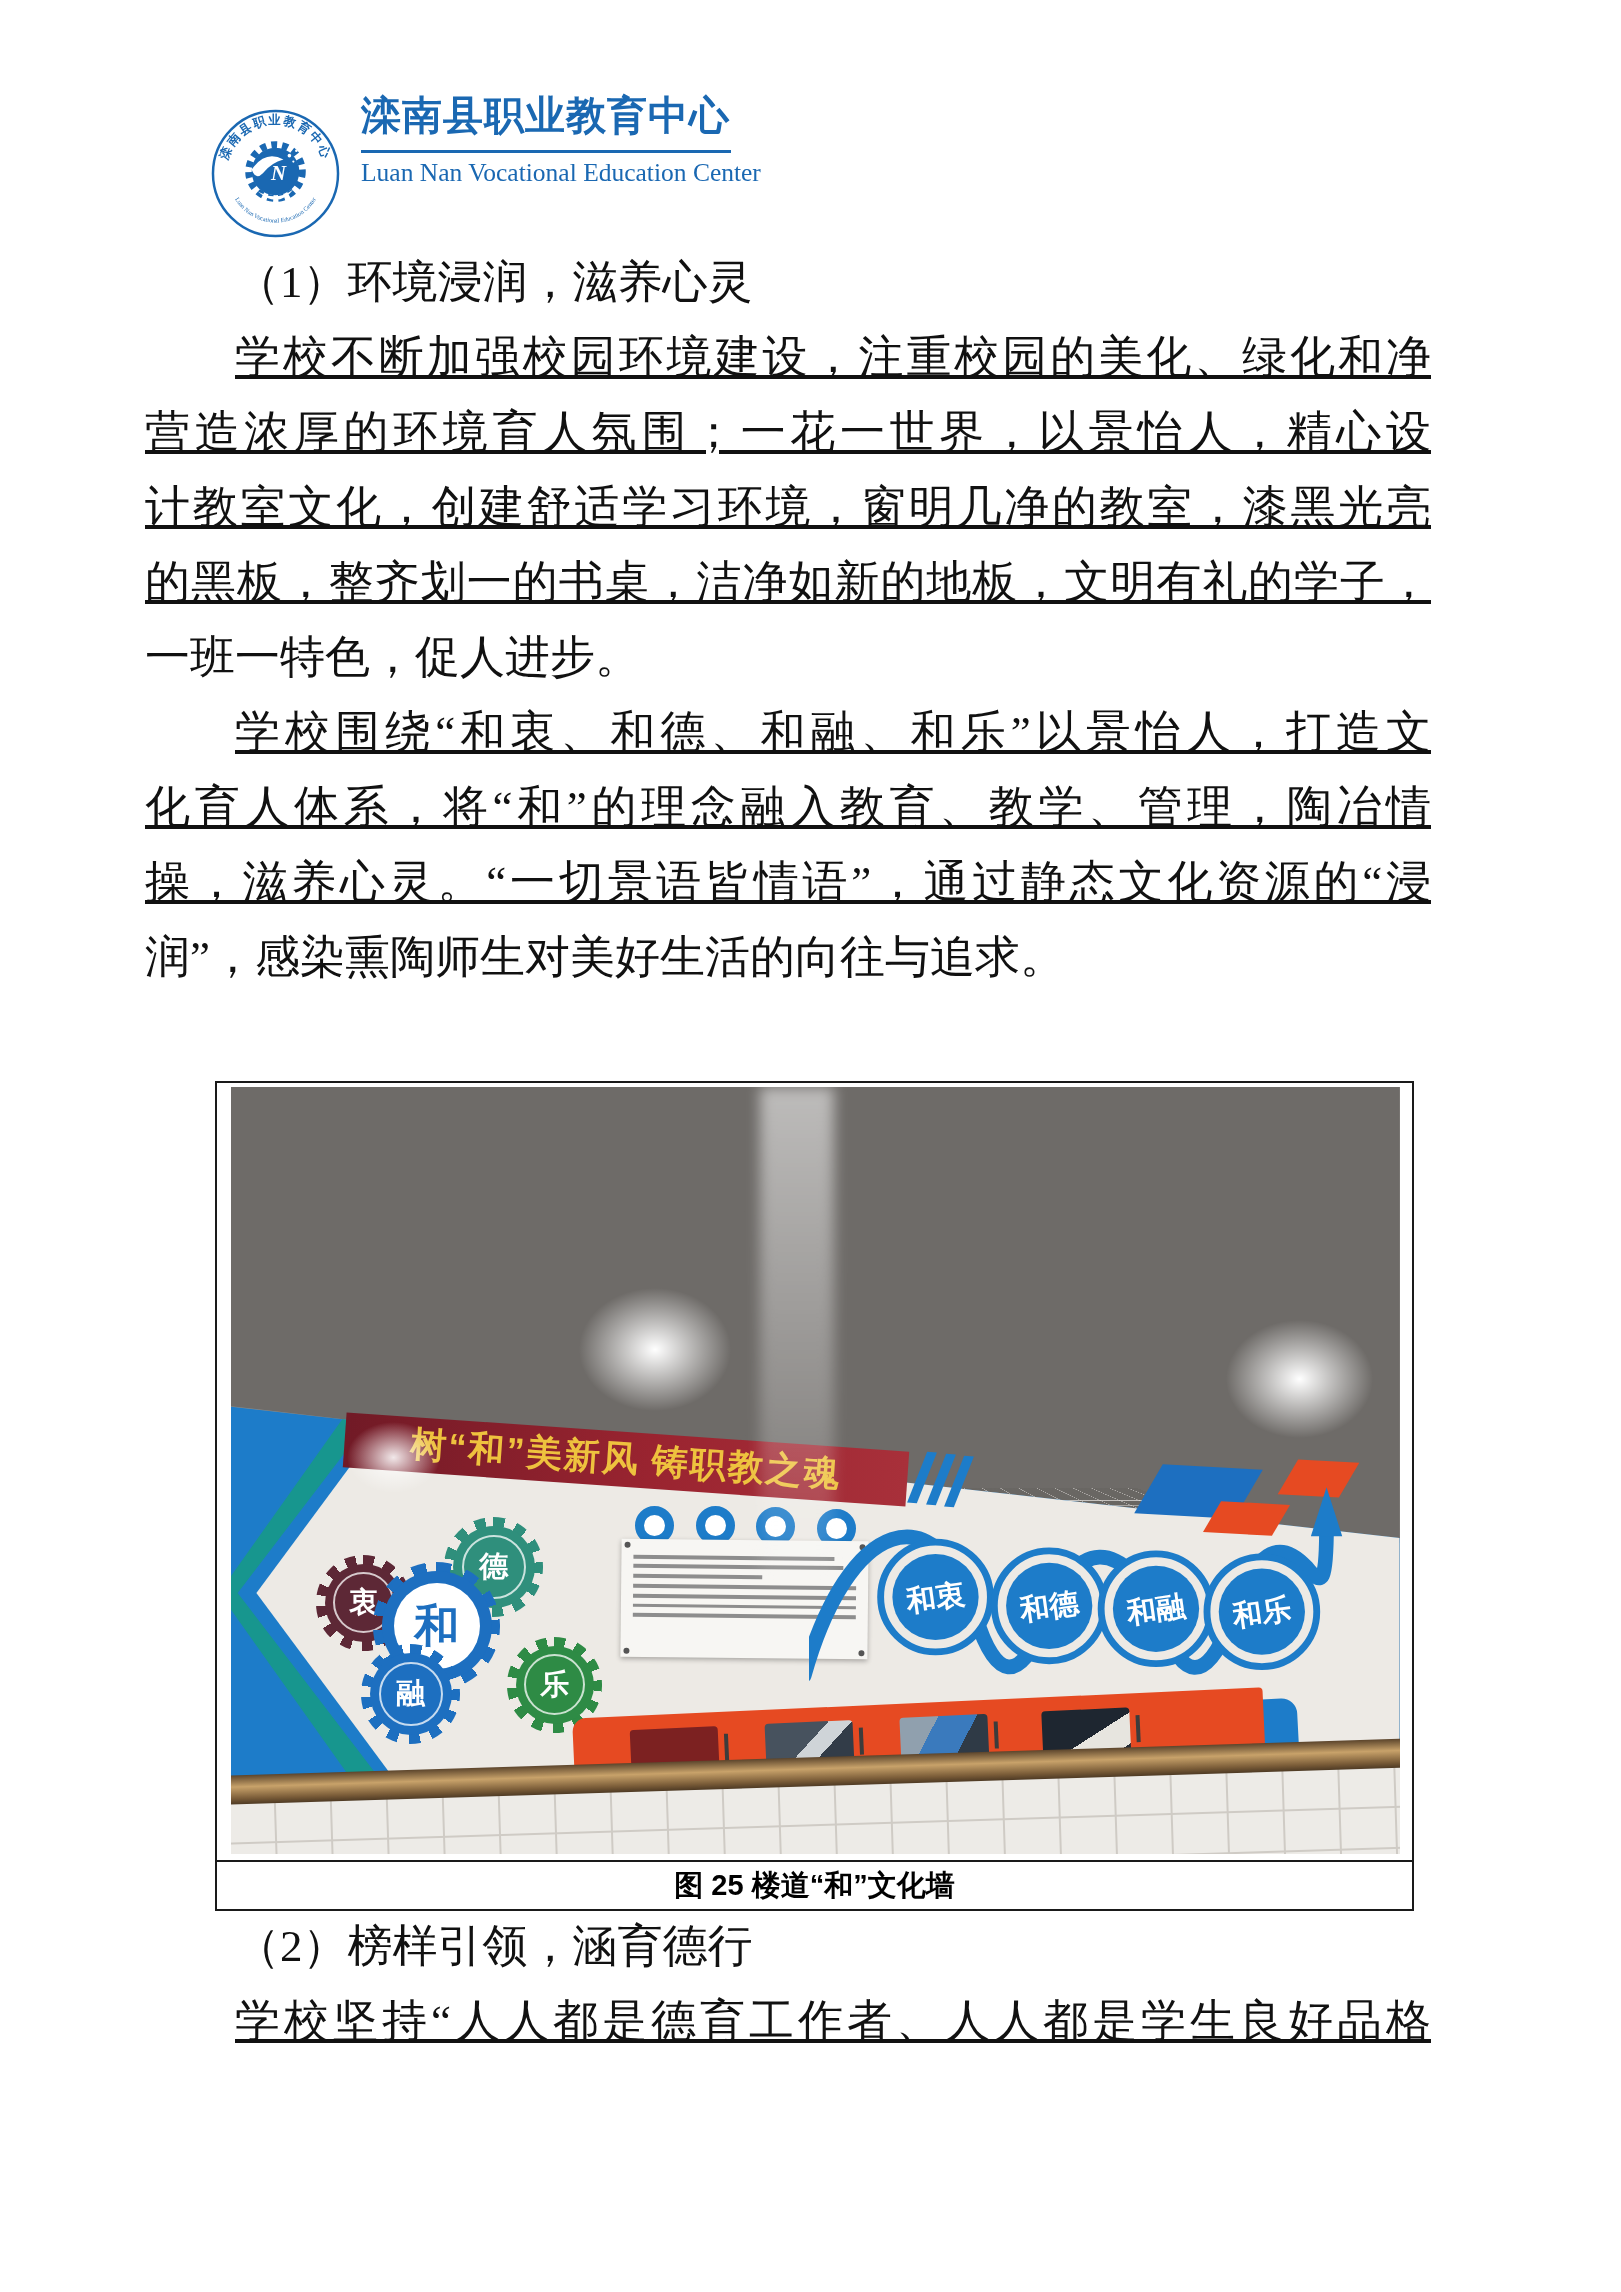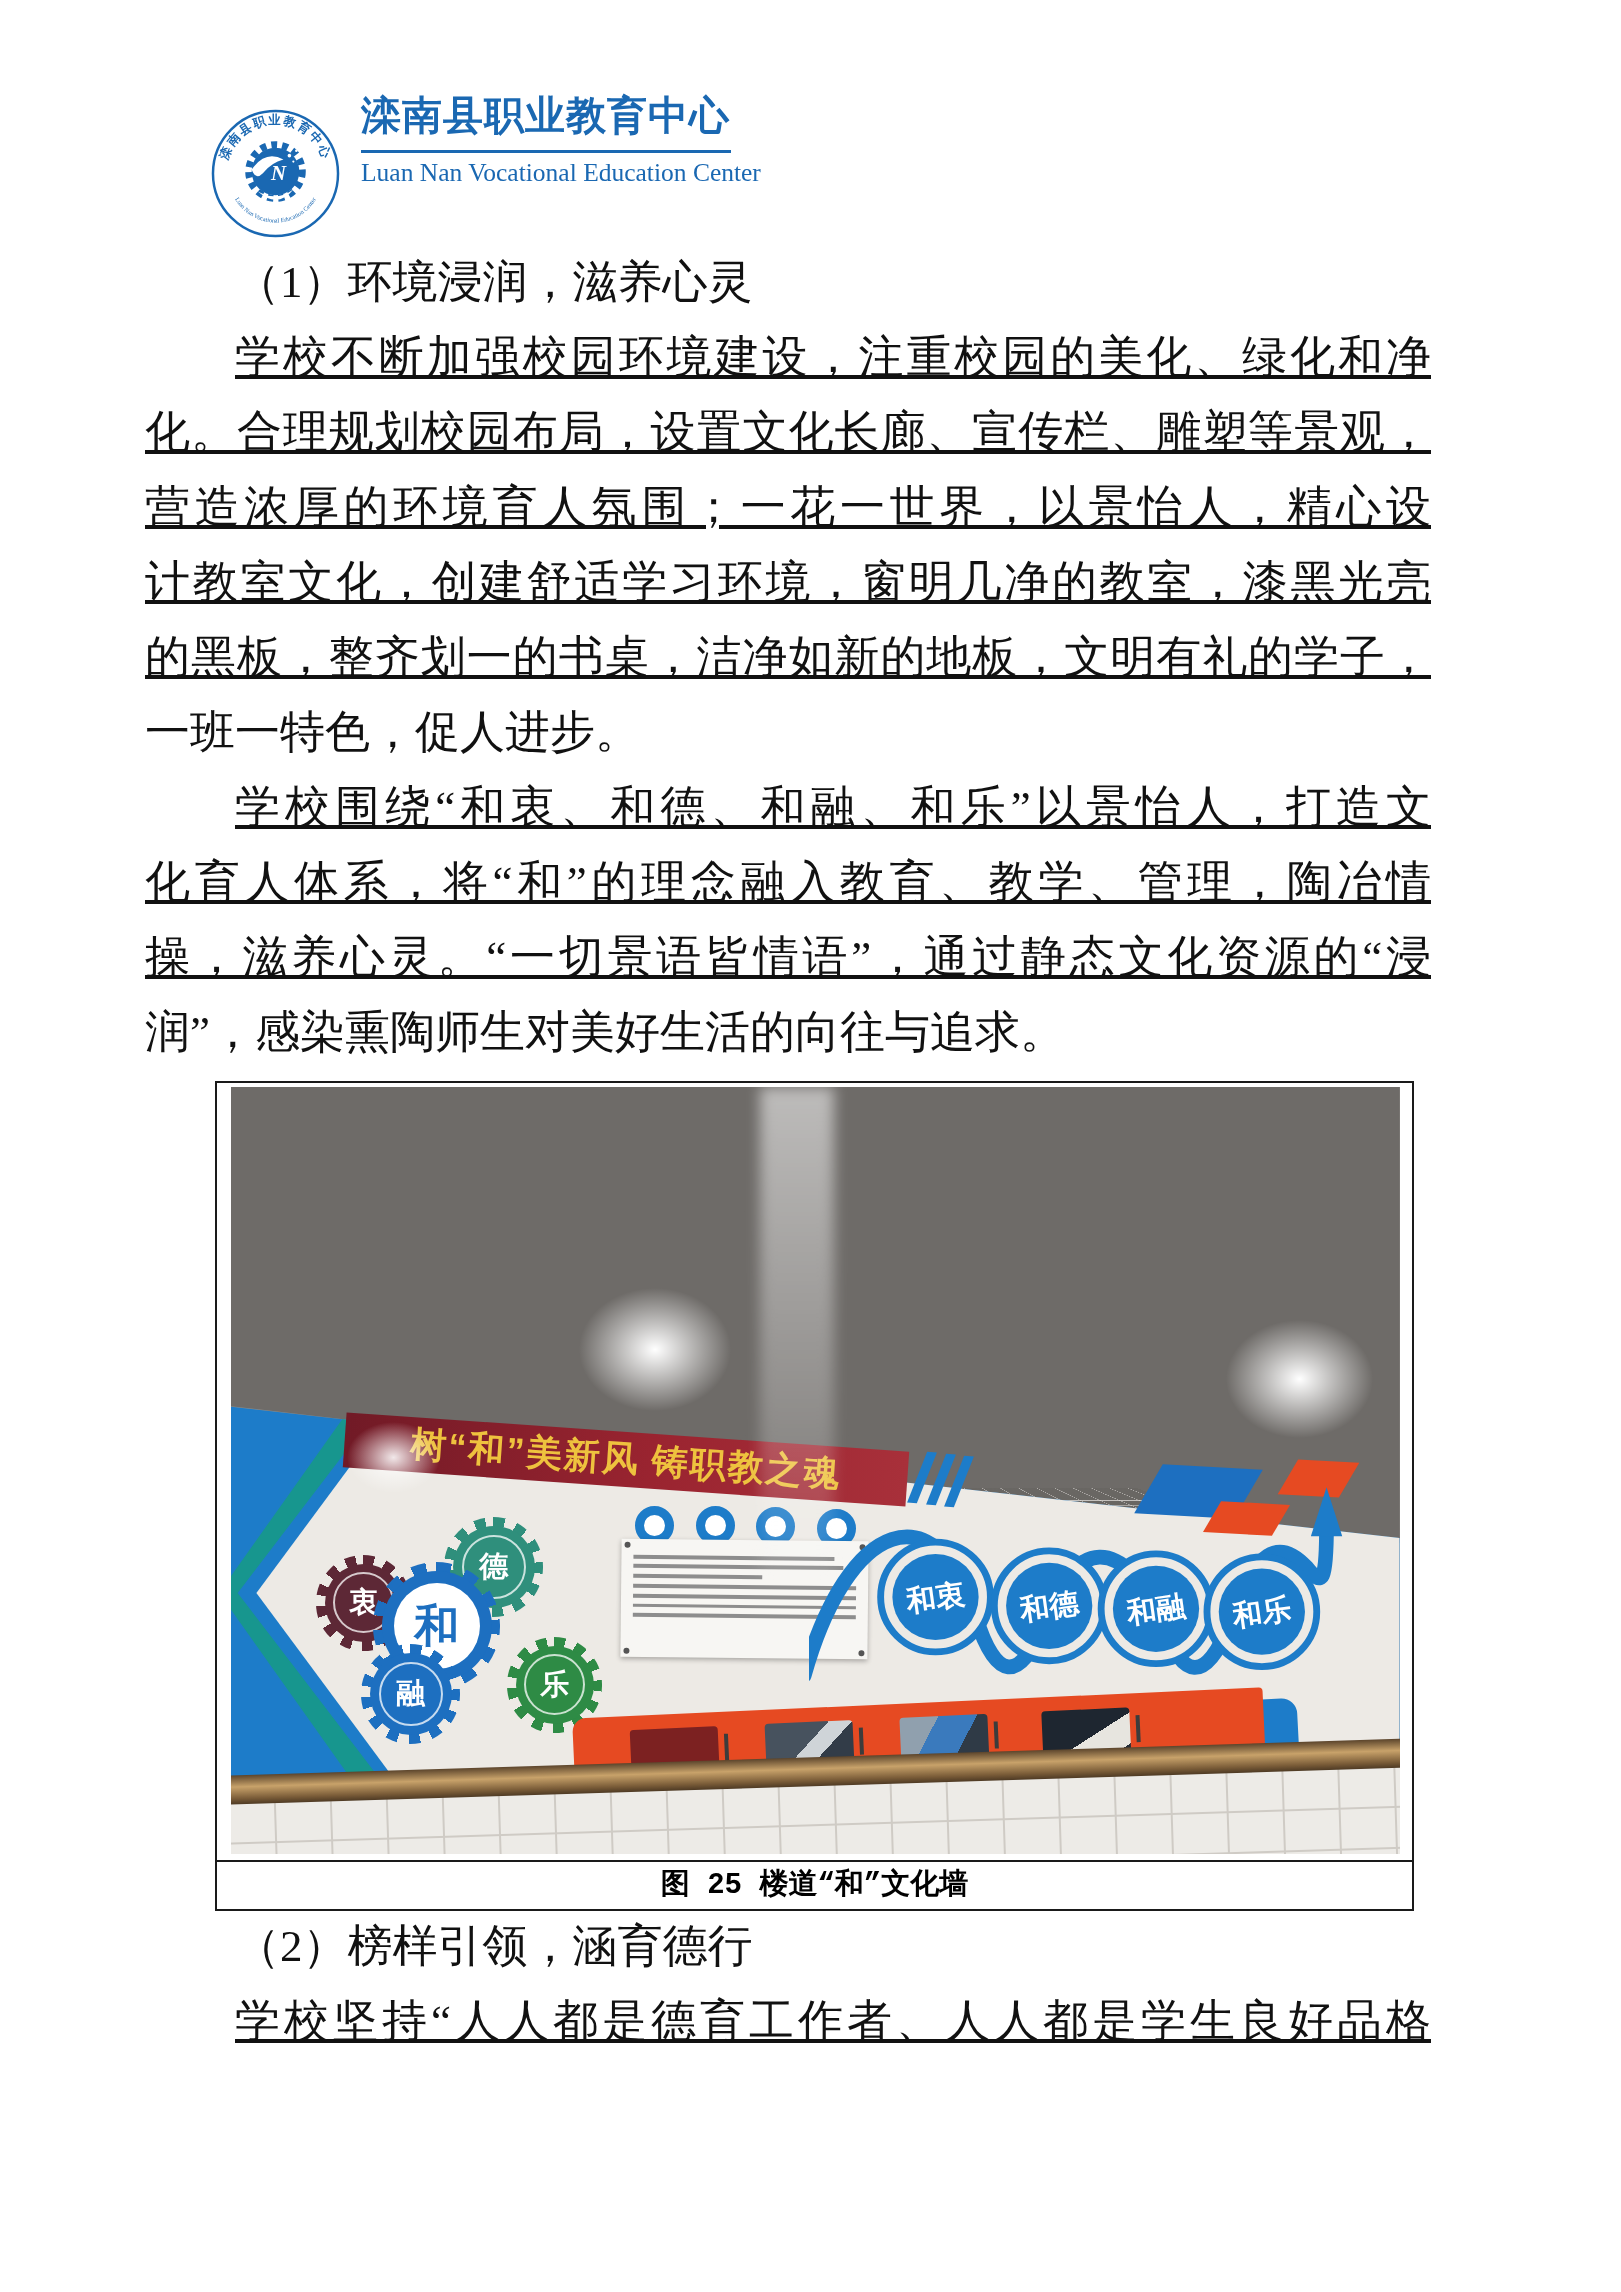--- a/index.html
+++ b/index.html
@@ -17,21 +17,21 @@
   
   .bodytext { position:absolute; left:145px; top:245px; width:1286px; }
   .after    { position:absolute; left:145px; top:1909px; width:1286px; }
   .line { height:75px; line-height:75px; font-size:45px; white-space:nowrap; }
   .line.indent { text-indent:2em; }
   .line.j { text-align:justify; text-align-last:justify; white-space:normal; height:75px; overflow:hidden;text-decoration:underline; }
 
   
   .figbox { position:absolute; left:215px; top:1081px; width:1195px; background:#fff;
             border:2px solid #1a1a1a; margin:0; }
-  .caption { height:47px; line-height:47px; text-align:center; font-family:Liberation Mono, monospace;
+  .caption { height:47px; line-height:47px; text-align:center; font-family:Liberation Sans, sans-serif;
              font-weight:bold; font-size:29px; border-top:2px solid #1a1a1a; color:#000; }
   .photo { position:relative; width:1169px; height:767px; margin:3.9px 7.8px 5.9px 13.7px; overflow:hidden;
            background:#8f8c88; }
 
   
   .ceiling { position:absolute; left:0; top:0; width:100%; height:456px; background:#6e6b68;
              clip-path:polygon(0 0,100% 0,100% 100%,0 70%); overflow:hidden; }
   .ceilgrid { position:absolute; left:-30%; top:-70%; width:160%; height:210%;
               background-color:#827f7b;
               background-image:linear-gradient(rgba(228,226,222,.95) 2.9px, rgba(40,38,36,.28) 2.9px),
@@ -160,21 +160,20 @@
 
   <div class="htitle">
     <div class="cn">滦南县职业教育中心</div>
     <div class="hline"></div>
     <div class="en">Luan Nan Vocational Education Center</div>
   </div>
 
   <div class="bodytext">
     <div class="line indent">（1）环境浸润，滋养心灵</div>
     <div class="line indent j">学校不断加强校园环境建设，注重校园的美化、绿化和净</div>
-    <div class="line j">化。合理规划校园布局，设置文化长廊、宣传栏、雕塑等景观，</div>
     <div class="line j">营造浓厚的环境育人氛围；一花一世界，以景怡人，精心设</div>
     <div class="line j">计教室文化，创建舒适学习环境，窗明几净的教室，漆黑光亮</div>
     <div class="line j">的黑板，整齐划一的书桌，洁净如新的地板，文明有礼的学子，</div>
     <div class="line">一班一特色，促人进步。</div>
     <div class="line indent j">学校围绕“和衷、和德、和融、和乐”以景怡人，打造文</div>
     <div class="line j">化育人体系，将“和”的理念融入教育、教学、管理，陶冶情</div>
     <div class="line j">操，滋养心灵。“一切景语皆情语”，通过静态文化资源的“浸</div>
     <div class="line">润”，感染熏陶师生对美好生活的向往与追求。</div>
   </div>
 

